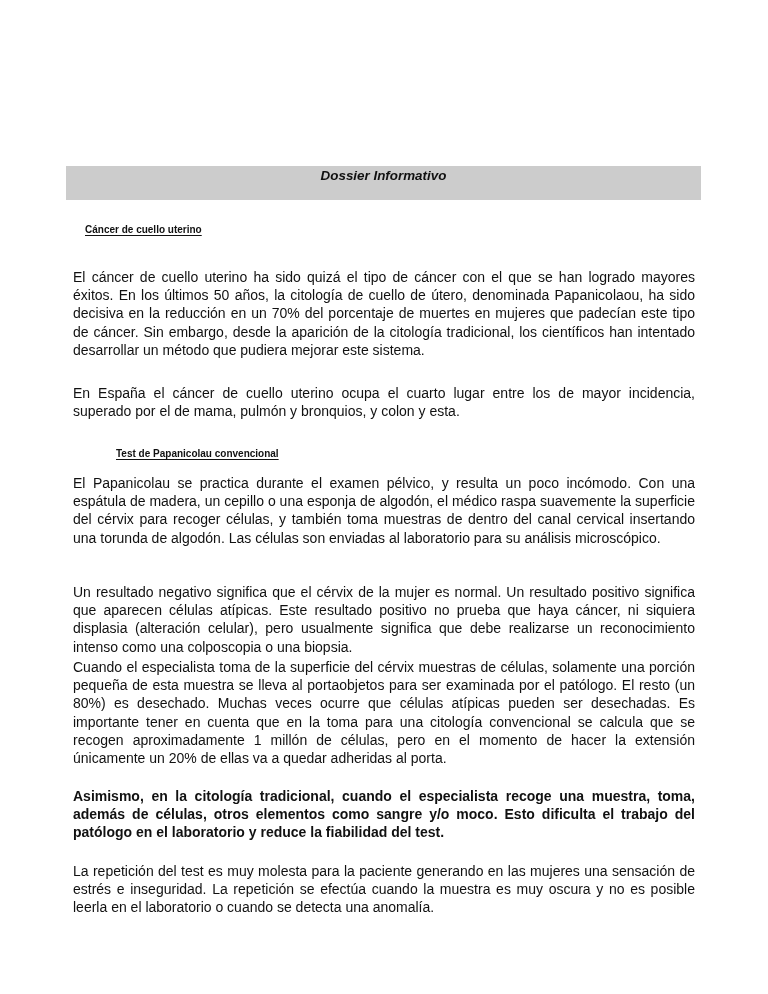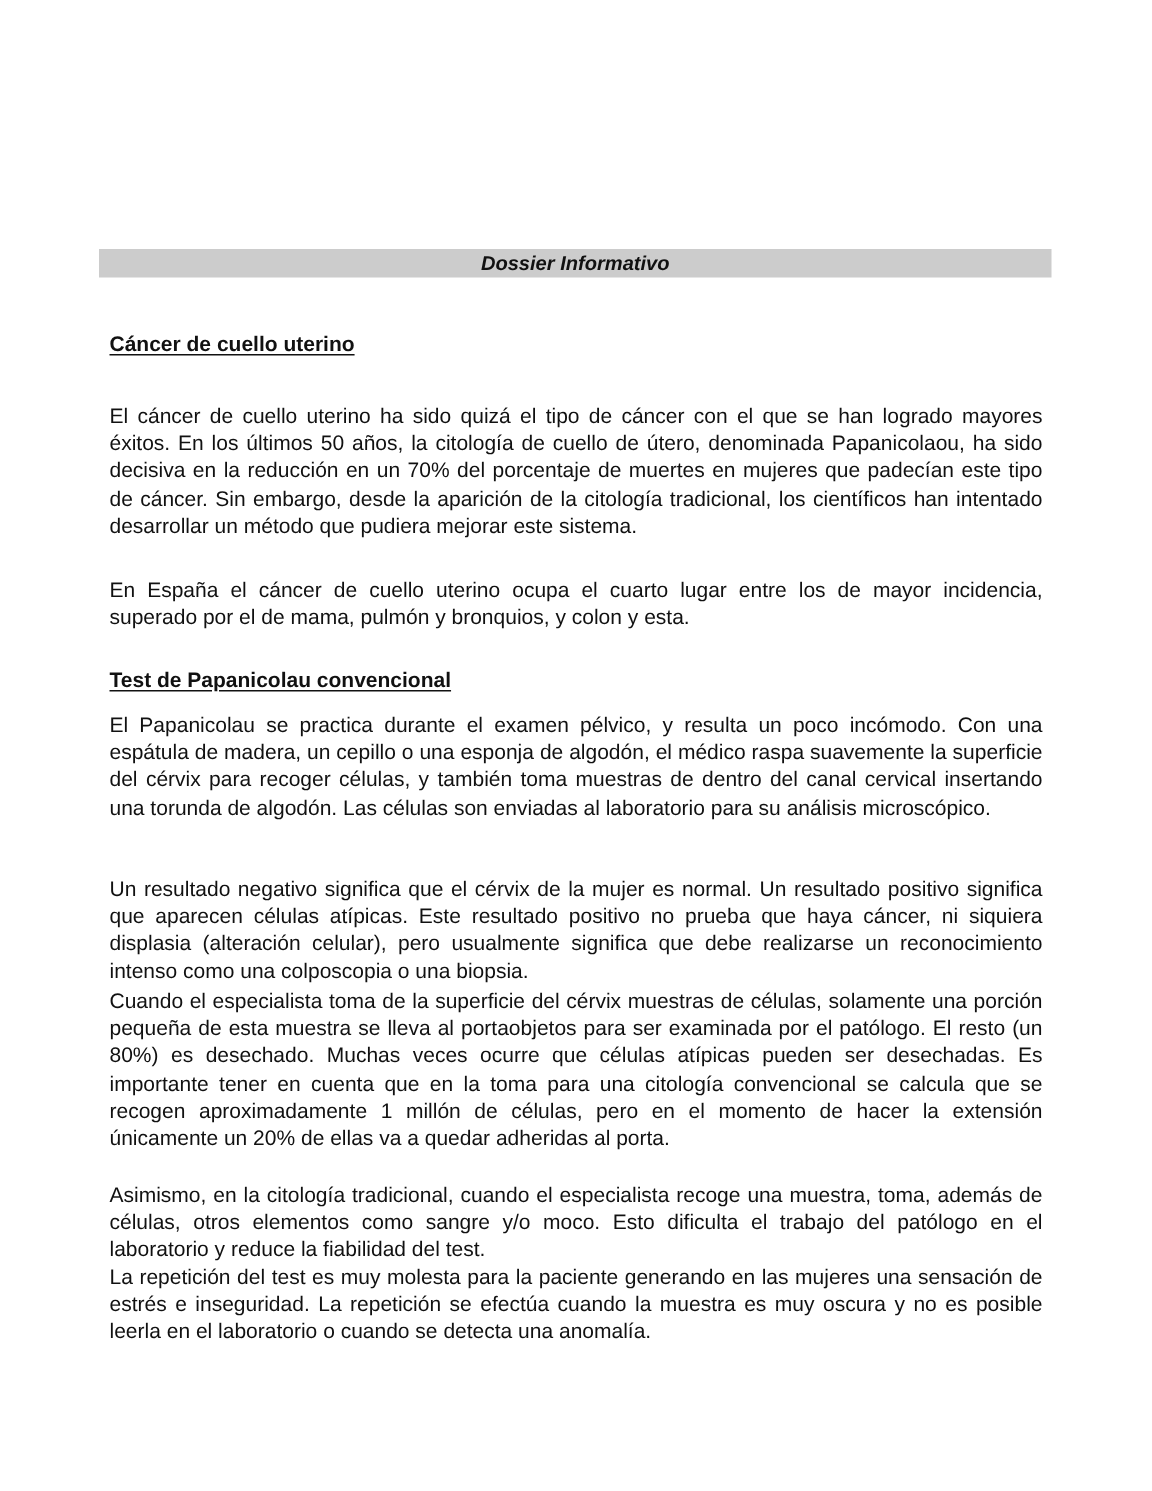--- a/index.html
+++ b/index.html
@@ -20,38 +20,38 @@
       left: 0;
       top: 0;
       width: 768px;
       height: 994px;
     }
     .banner {
       position: absolute;
       left: 66px;
       top: 166px;
       width: 635px;
-      height: 19px;
+      height: 34px;
       background: #cccccc;
       text-align: center;
       font-size: 13.4px;
       line-height: 19px;
       font-weight: bold;
       font-style: italic;
     }
     .content {
       position: absolute;
       left: 73px;
       top: 0;
       width: 622px;
     }
     .heading {
       position: absolute;
-      left: 0;
-      font-size: 14px;
+      left: 12px;
+      font-size: 10px;
       font-weight: bold;
       text-decoration: underline;
       text-underline-offset: 2px;
       white-space: nowrap;
       line-height: 17px;
       text-align: center;
     }
     .para {
       position: absolute;
       left: 0;
@@ -70,26 +70,26 @@
   <div class="banner">Dossier Informativo</div>
 
   <div class="content">
 
     <div class="heading" style="top:221px;">Cáncer de cuello uterino</div>
 
     <p class="para" style="top:268px; margin:0;">El cáncer de cuello uterino ha sido quizá el tipo de cáncer con el que se han logrado mayores éxitos. En los últimos 50 años, la citología de cuello de útero, denominada Papanicolaou,  ha sido decisiva en la reducción en un 70% del porcentaje de muertes en mujeres que padecían este tipo de cáncer. Sin embargo, desde la aparición  de la citología tradicional,  los científicos han intentado desarrollar un método que pudiera mejorar este sistema.</p>
 
     <p class="para" style="top:384px; margin:0;">En España el cáncer de cuello uterino ocupa el cuarto lugar entre los de mayor incidencia, superado por el de mama, pulmón y bronquios, y colon y esta.</p>
 
-    <div class="heading" style="top:445px;">Test de Papanicolau convencional</div>
+    <div class="heading" style="top:445px;margin-left:31px;">Test de Papanicolau convencional</div>
 
     <p class="para" style="top:474px; margin:0;">El Papanicolau se practica durante el examen pélvico, y resulta un poco incómodo. Con una espátula de madera, un cepillo o una esponja de algodón, el médico raspa suavemente la superficie del cérvix para recoger células, y también toma muestras de dentro del canal cervical insertando una torunda de algodón. Las células son enviadas al laboratorio para su análisis microscópico.</p>
 
     <p class="para" style="top:583px; margin:0;">Un resultado negativo significa que el cérvix de la mujer es normal. Un resultado positivo significa que aparecen células atípicas. Este resultado positivo no prueba que haya cáncer, ni siquiera displasia (alteración celular), pero usualmente significa que debe realizarse un reconocimiento intenso como una colposcopia o una biopsia.</p>
 
     <p class="para" style="top:658px; margin:0;">Cuando el especialista toma de la superficie del cérvix muestras de células, solamente una porción pequeña de esta muestra se lleva al portaobjetos para ser examinada por el patólogo. El resto (un 80%) es desechado. Muchas veces ocurre que células atípicas pueden ser desechadas.  Es importante tener en cuenta que en la toma para una citología convencional se calcula que se recogen aproximadamente 1 millón de células, pero en el momento de hacer la extensión únicamente un 20% de ellas va a quedar adheridas al porta.</p>
 
-    <p class="para" style="top:787px; margin:0;">Asimismo, en la citología tradicional, cuando el especialista recoge una muestra, toma, además de células, otros elementos como sangre y/o moco. Esto dificulta el trabajo del patólogo en el laboratorio y reduce la fiabilidad del test.</p>
+    <p class="para" style="top:787px; margin:0;font-weight:bold;">Asimismo, en la citología tradicional, cuando el especialista recoge una muestra, toma, además de células, otros elementos como sangre y/o moco. Esto dificulta el trabajo del patólogo en el laboratorio y reduce la fiabilidad del test.</p>
 
-    <p class="para" style="top:842px; margin:0;">La repetición del test es muy molesta para la paciente generando en las mujeres una sensación de estrés  e inseguridad. La repetición se efectúa cuando la muestra es muy oscura y no es posible leerla en el laboratorio o cuando se detecta una anomalía.</p>
+    <p class="para" style="top:862px; margin:0;">La repetición del test es muy molesta para la paciente generando en las mujeres una sensación de estrés  e inseguridad. La repetición se efectúa cuando la muestra es muy oscura y no es posible leerla en el laboratorio o cuando se detecta una anomalía.</p>
 
   </div>
 </div>
 
 </body></html>

